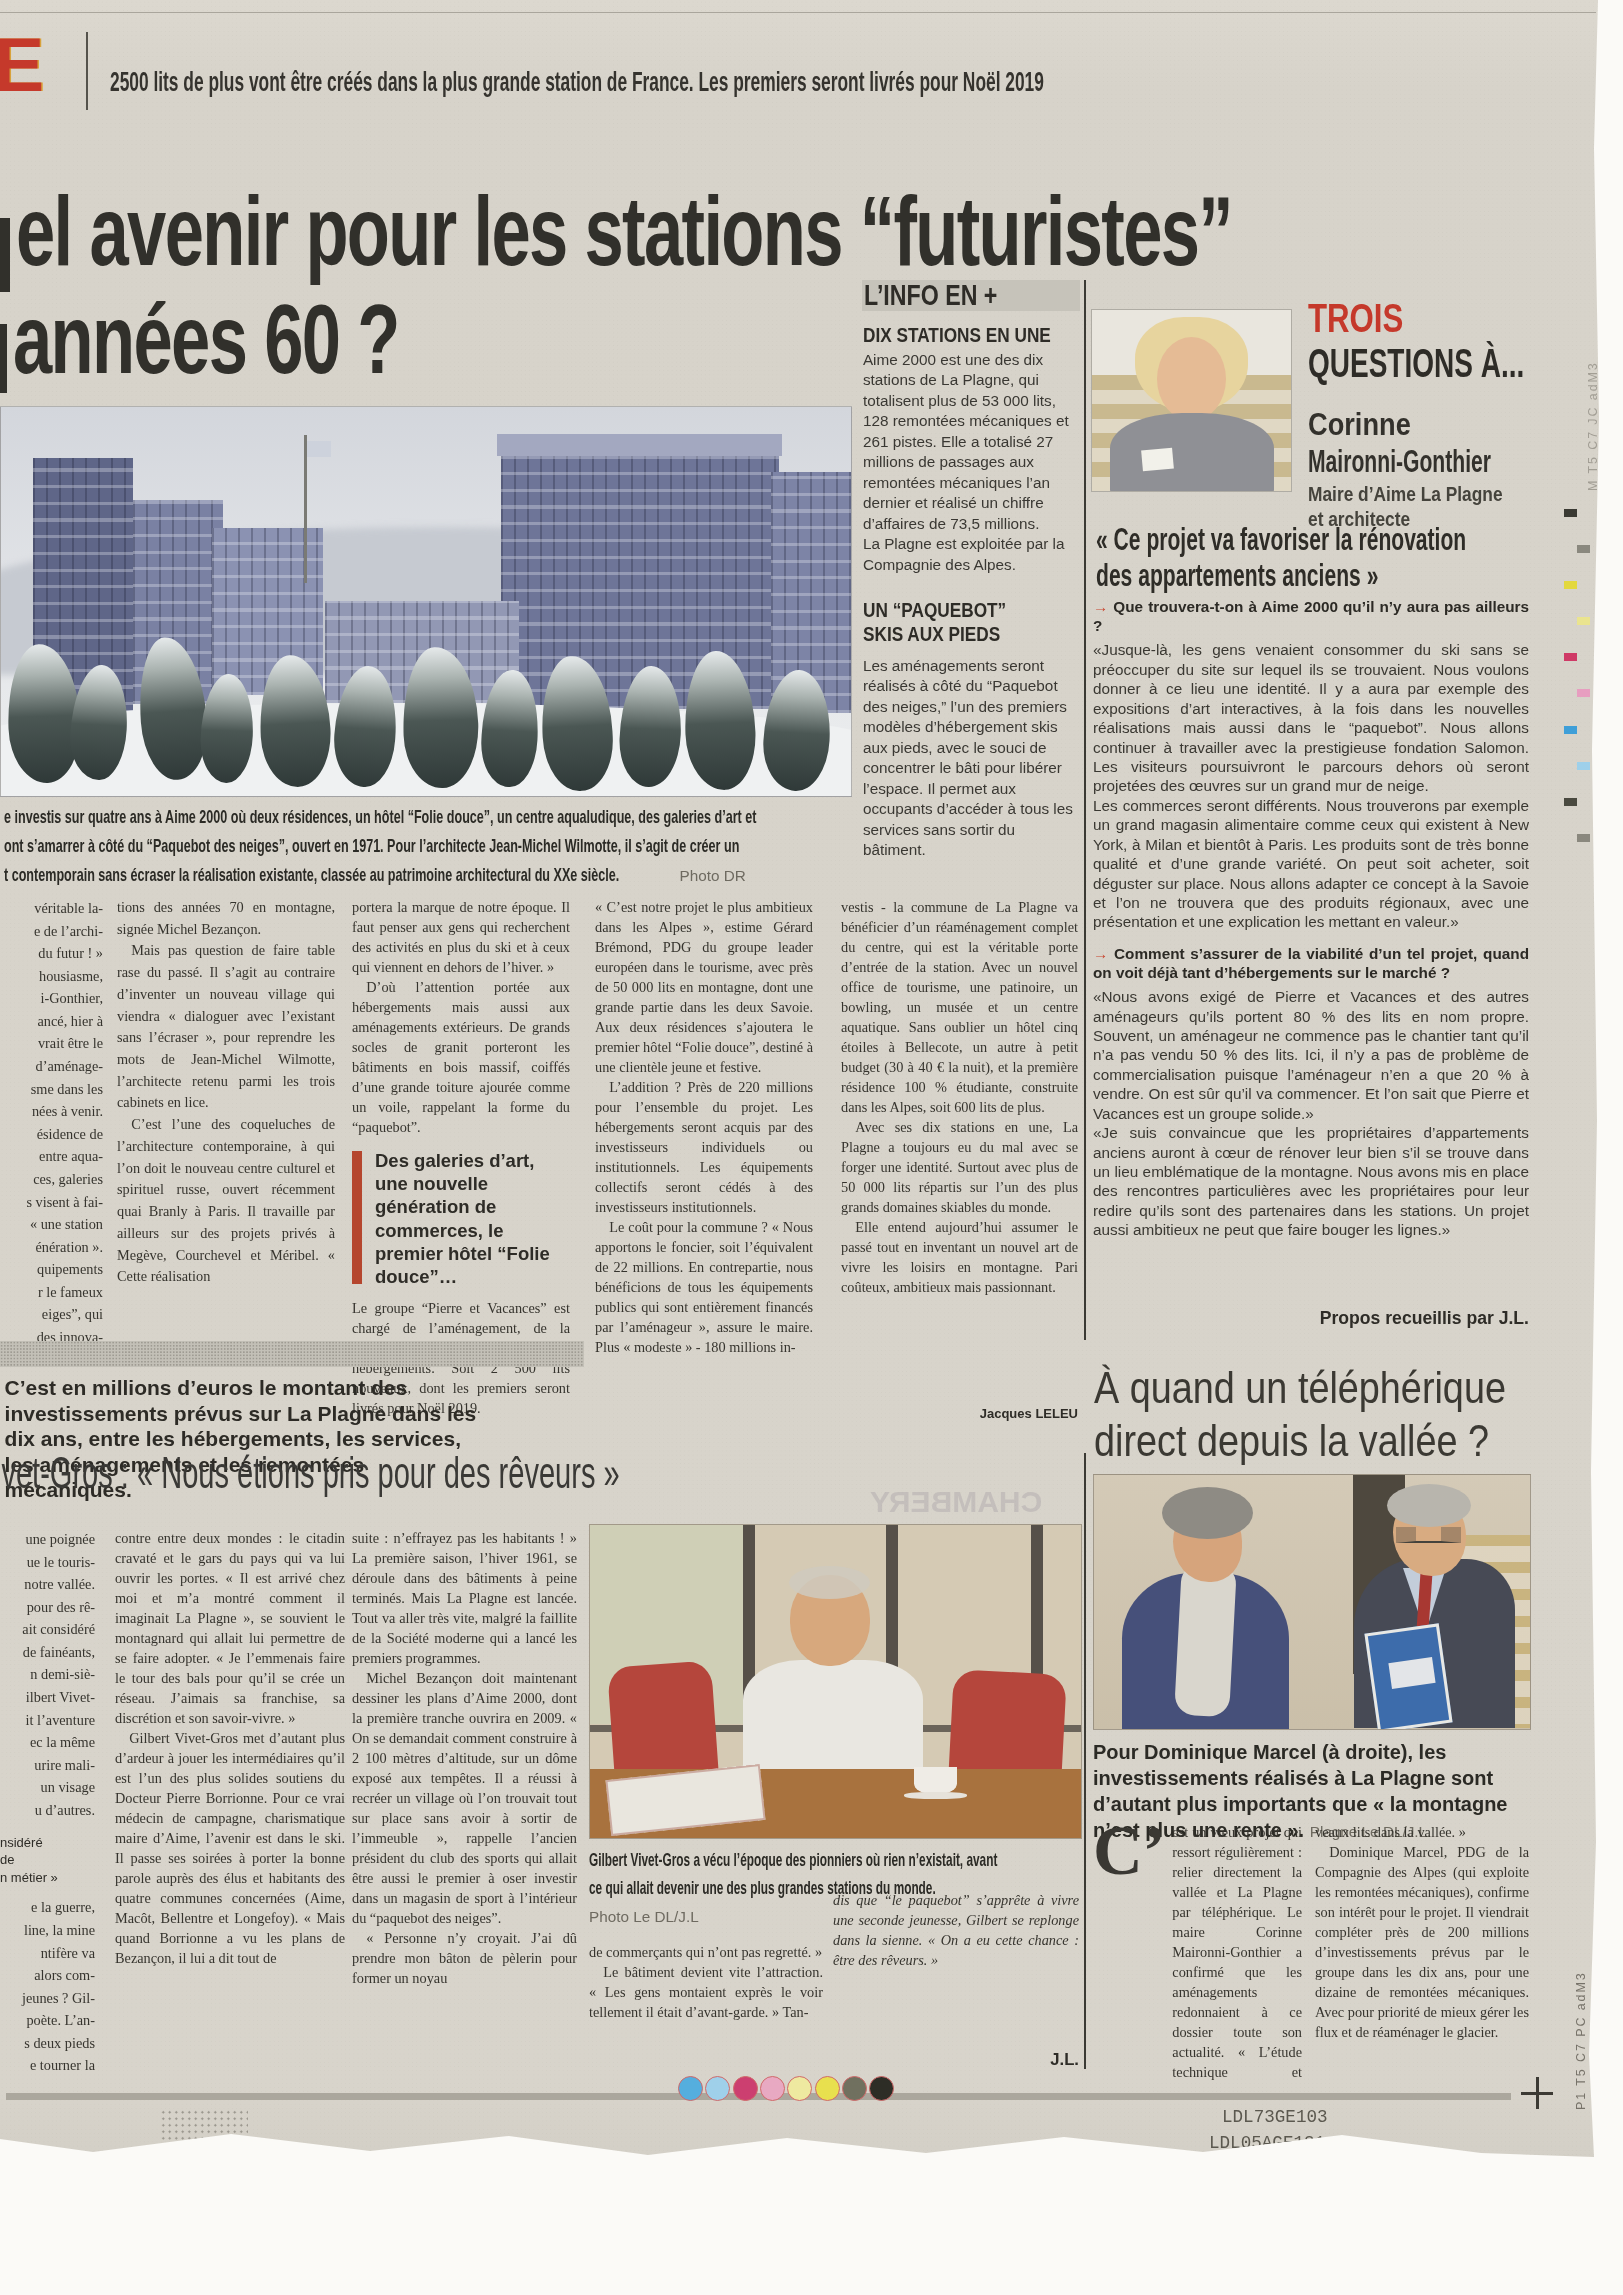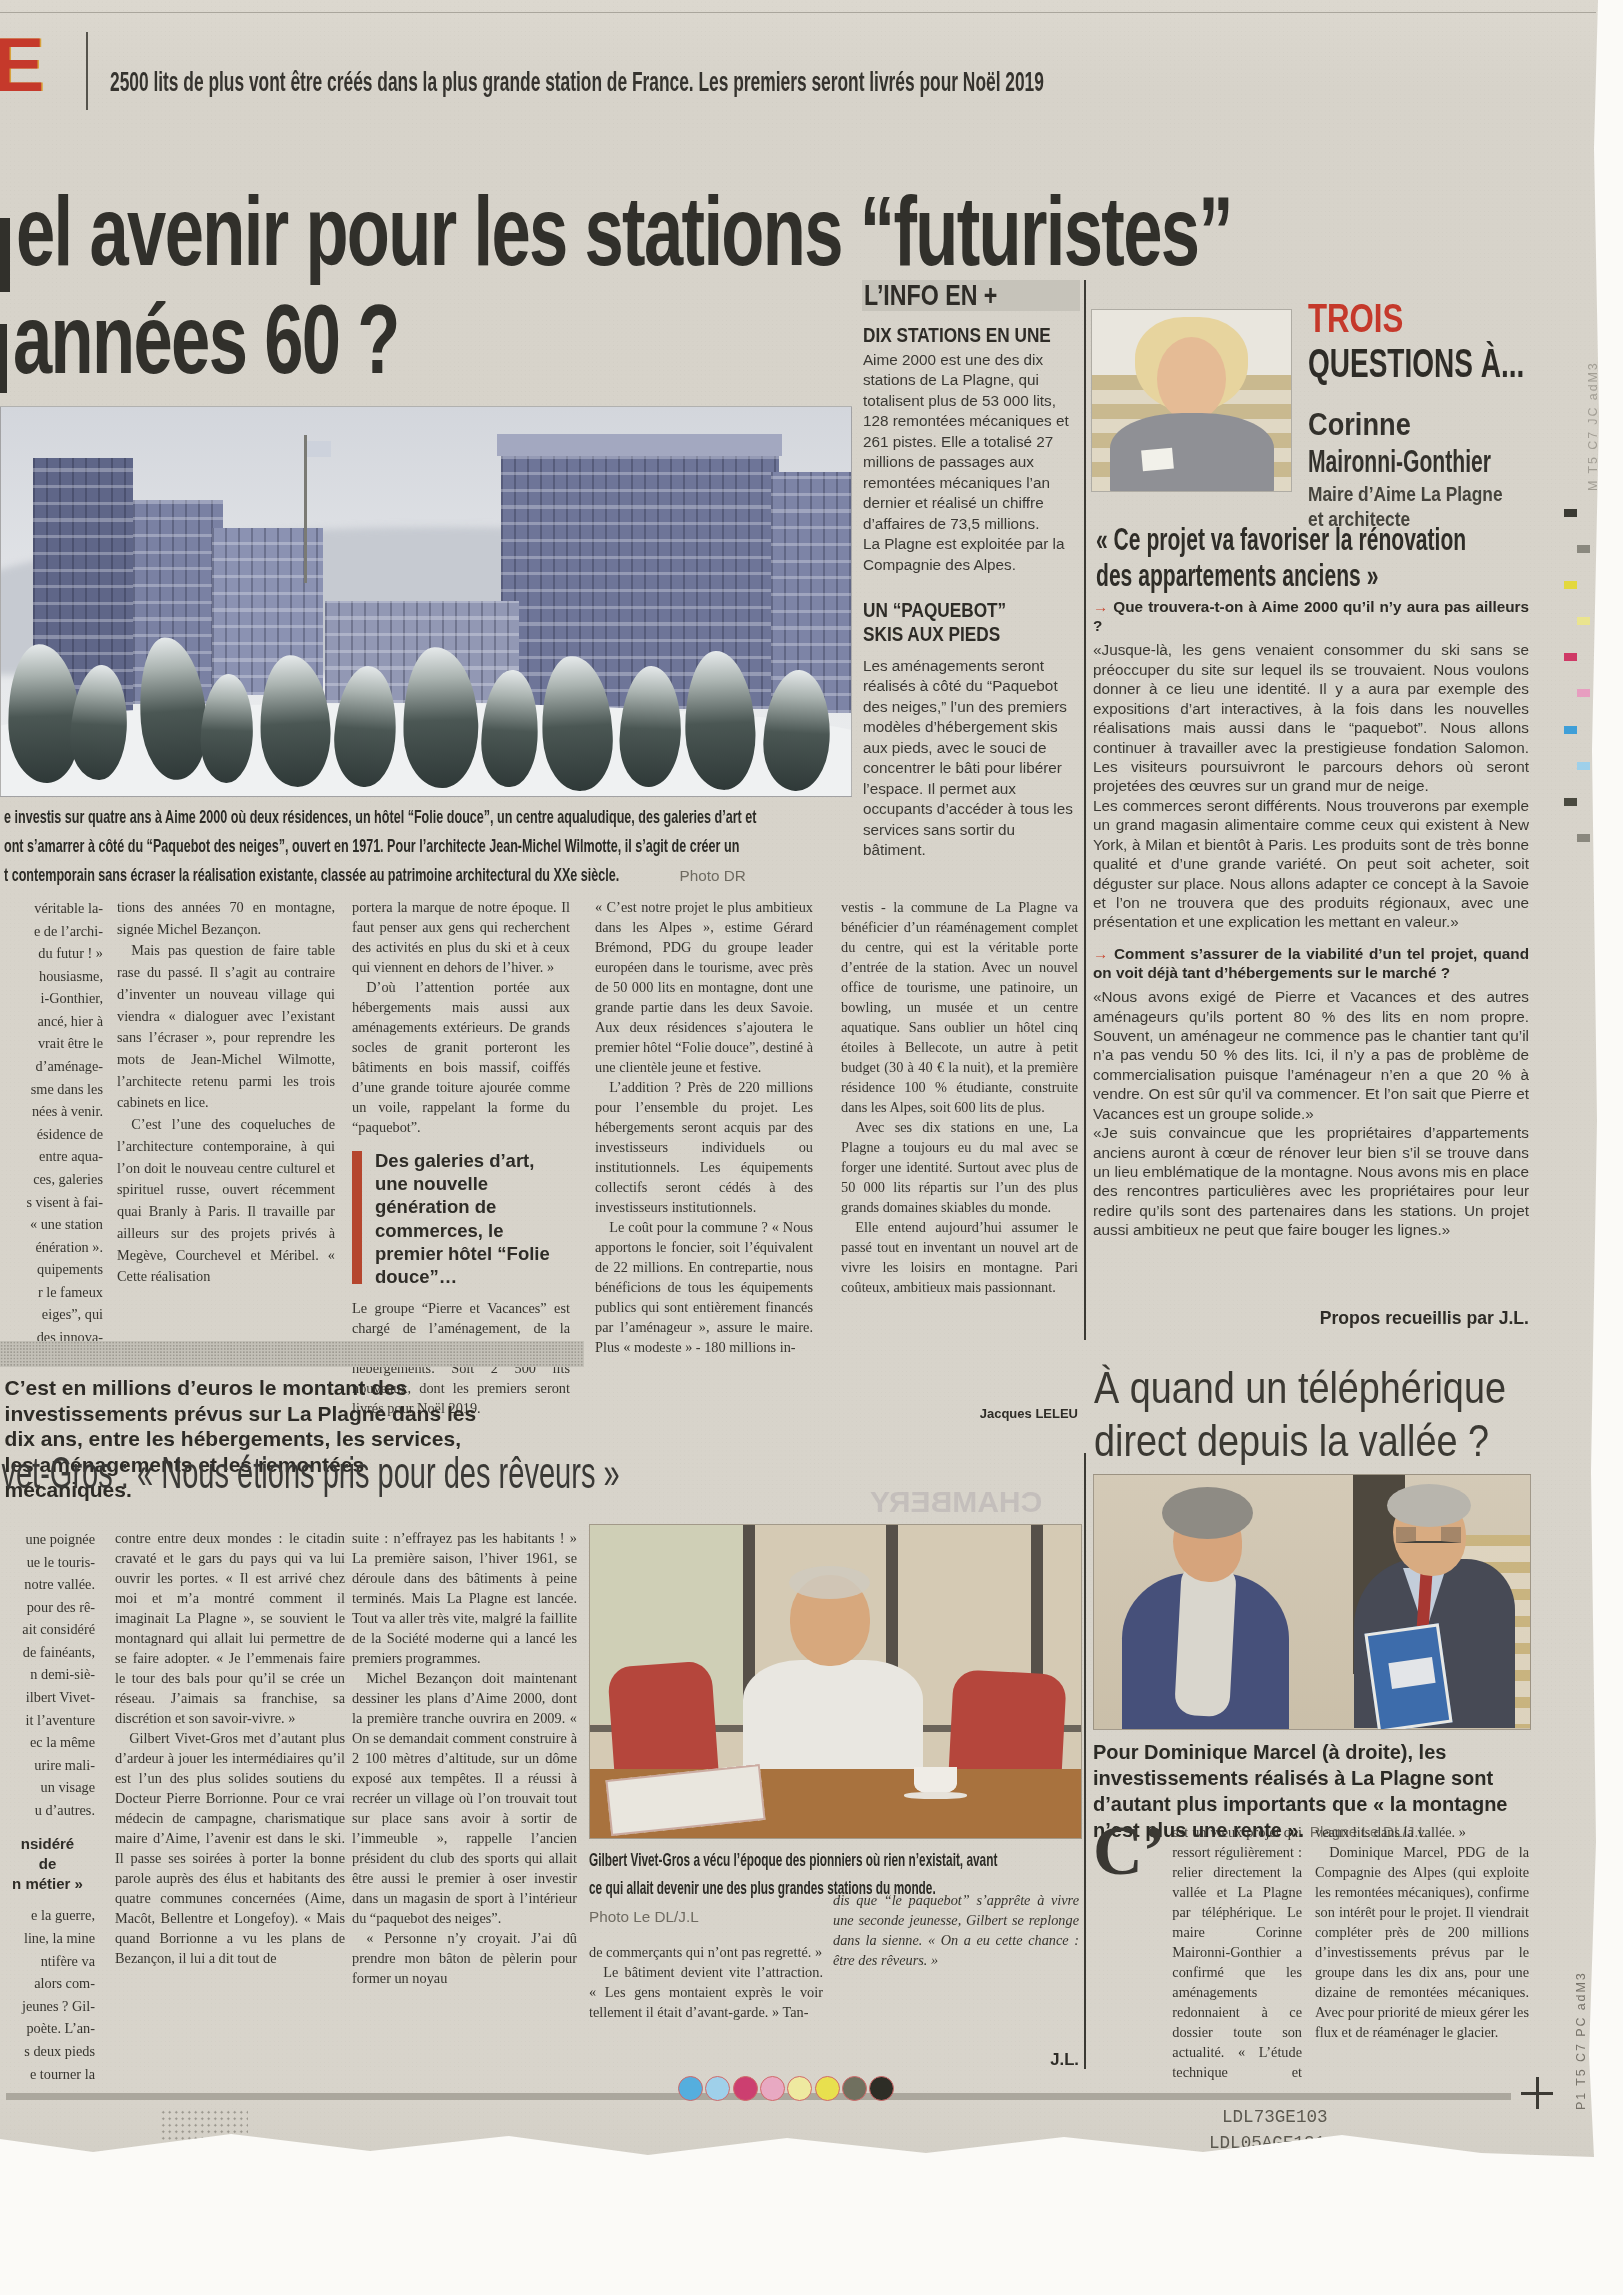--- a/index.html
+++ b/index.html
@@ -19,21 +19,21 @@
     filter:drop-shadow(2.8px 2.8px 8.3px rgba(60,55,45,.35));
   }
   .abs{position:absolute;}
   
   .cx{transform-origin:0 0;white-space:nowrap;}
   .serifcol{
     font-family:"Liberation Serif",serif;font-size:14.3px;line-height:1.40;
     color:#36342e;text-align:justify;white-space:pre-line;overflow:hidden;
   }
   .fragcol div{text-align:right;font-family:"Liberation Serif",serif;font-size:14.3px;line-height:1.58;color:#36342e;white-space:nowrap;overflow:hidden;}
-  .fragsub div{text-align:center;font-family:"Liberation Sans",sans-serif;font-weight:bold;font-size:15px;line-height:1.35;color:#2e2c27;}
+  .fragsub div{text-align:left;font-family:"Liberation Sans",sans-serif;font-weight:normal;font-size:13px;line-height:1.35;color:#2e2c27;}
   .capline{font-weight:bold;font-size:18.5px;color:#2b2a25;transform:scaleX(.68);transform-origin:0 0;white-space:nowrap;}
   .credit{font-weight:normal;font-size:15.3px;color:#6e6a60;}
   .photo{border:0.9px solid rgba(70,64,56,.35);overflow:hidden;}
   .q{font-weight:bold;color:#2c2a25;margin:12px 0 4.6px 0;}
   .qa-a{color:#3a3832;}
   .arrow{color:#c8452e;font-weight:bold;}
   .tree{position:absolute;background:linear-gradient(180deg,#e6eaeb 0%,#aab3b0 22%,#4b5754 52%,#2f3938 100%);}
   .win{background-image:
       repeating-linear-gradient(0deg, rgba(240,242,248,.30) 0 3.2px, transparent 3.2px 16.7px),
       repeating-linear-gradient(90deg, rgba(25,28,48,.28) 0 1.9px, transparent 1.9px 13px);}

